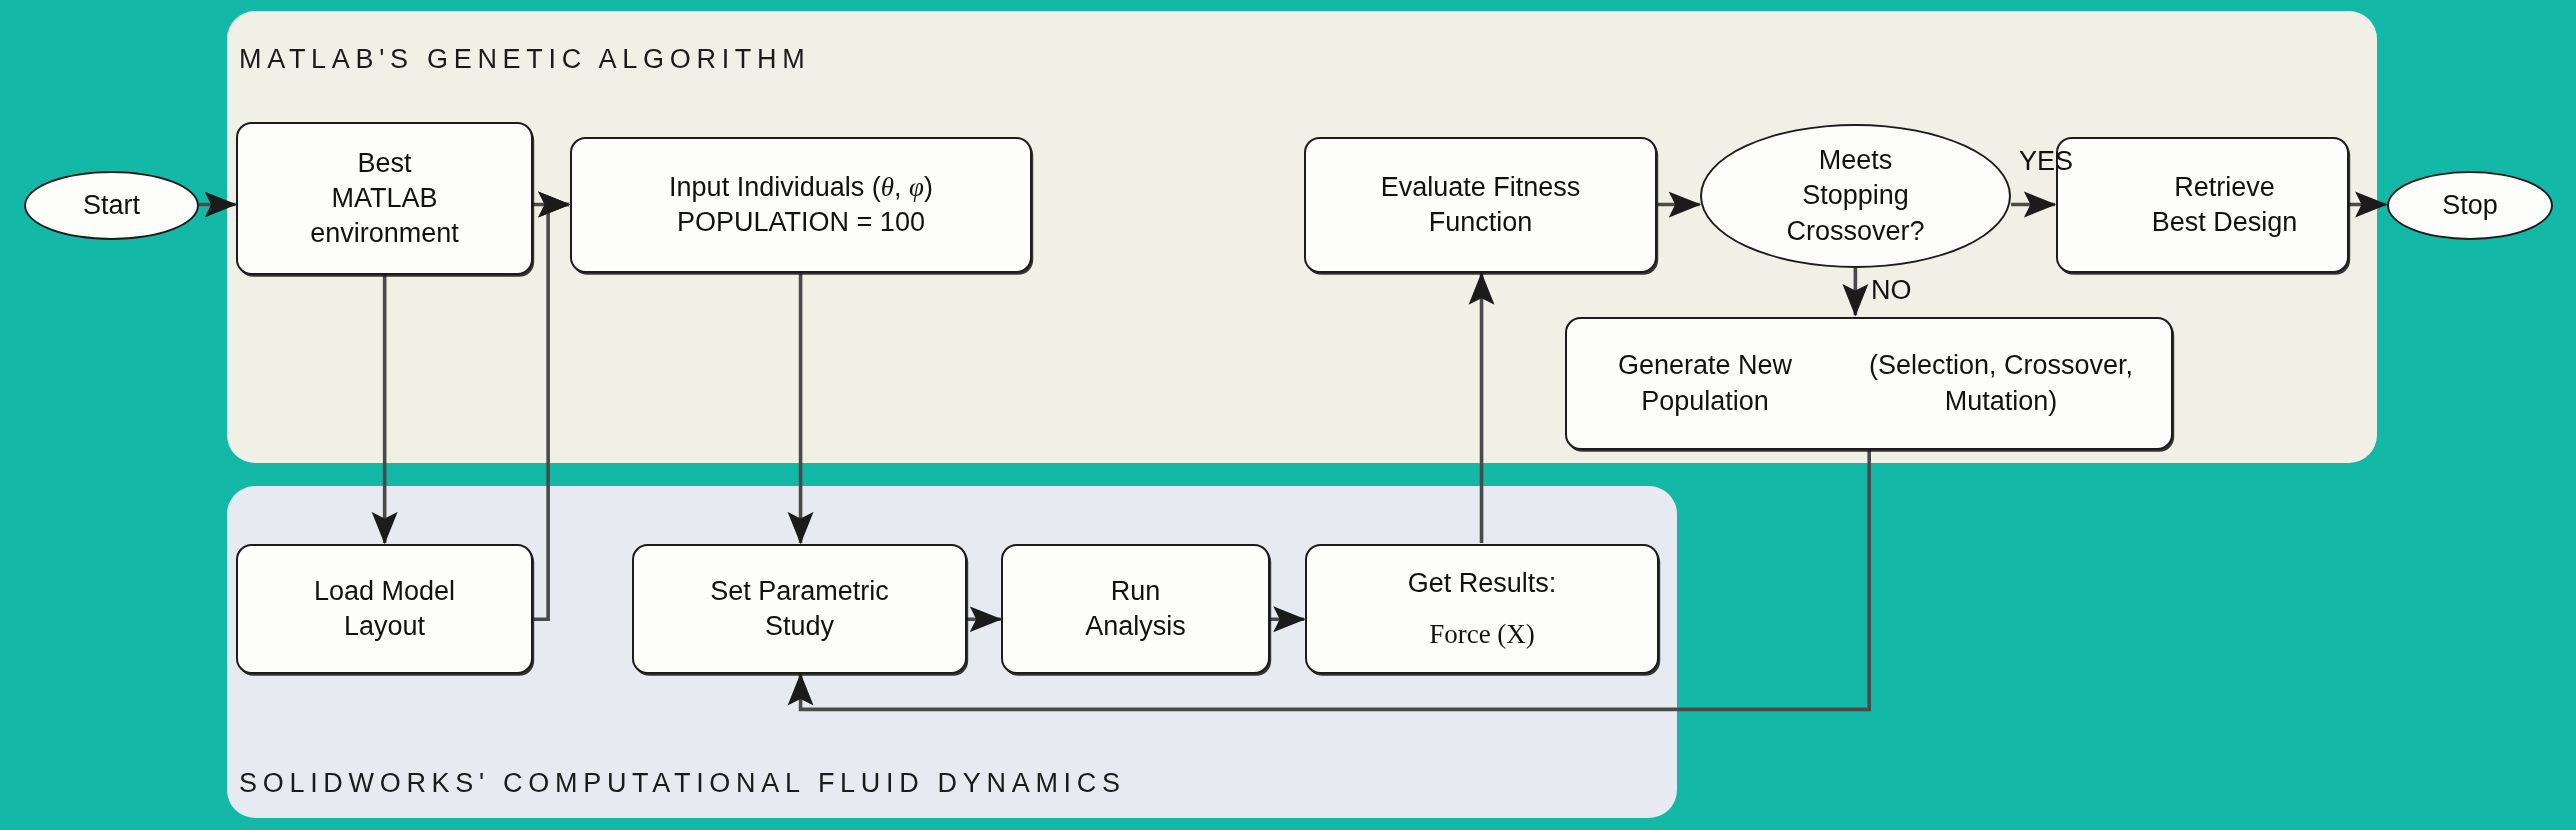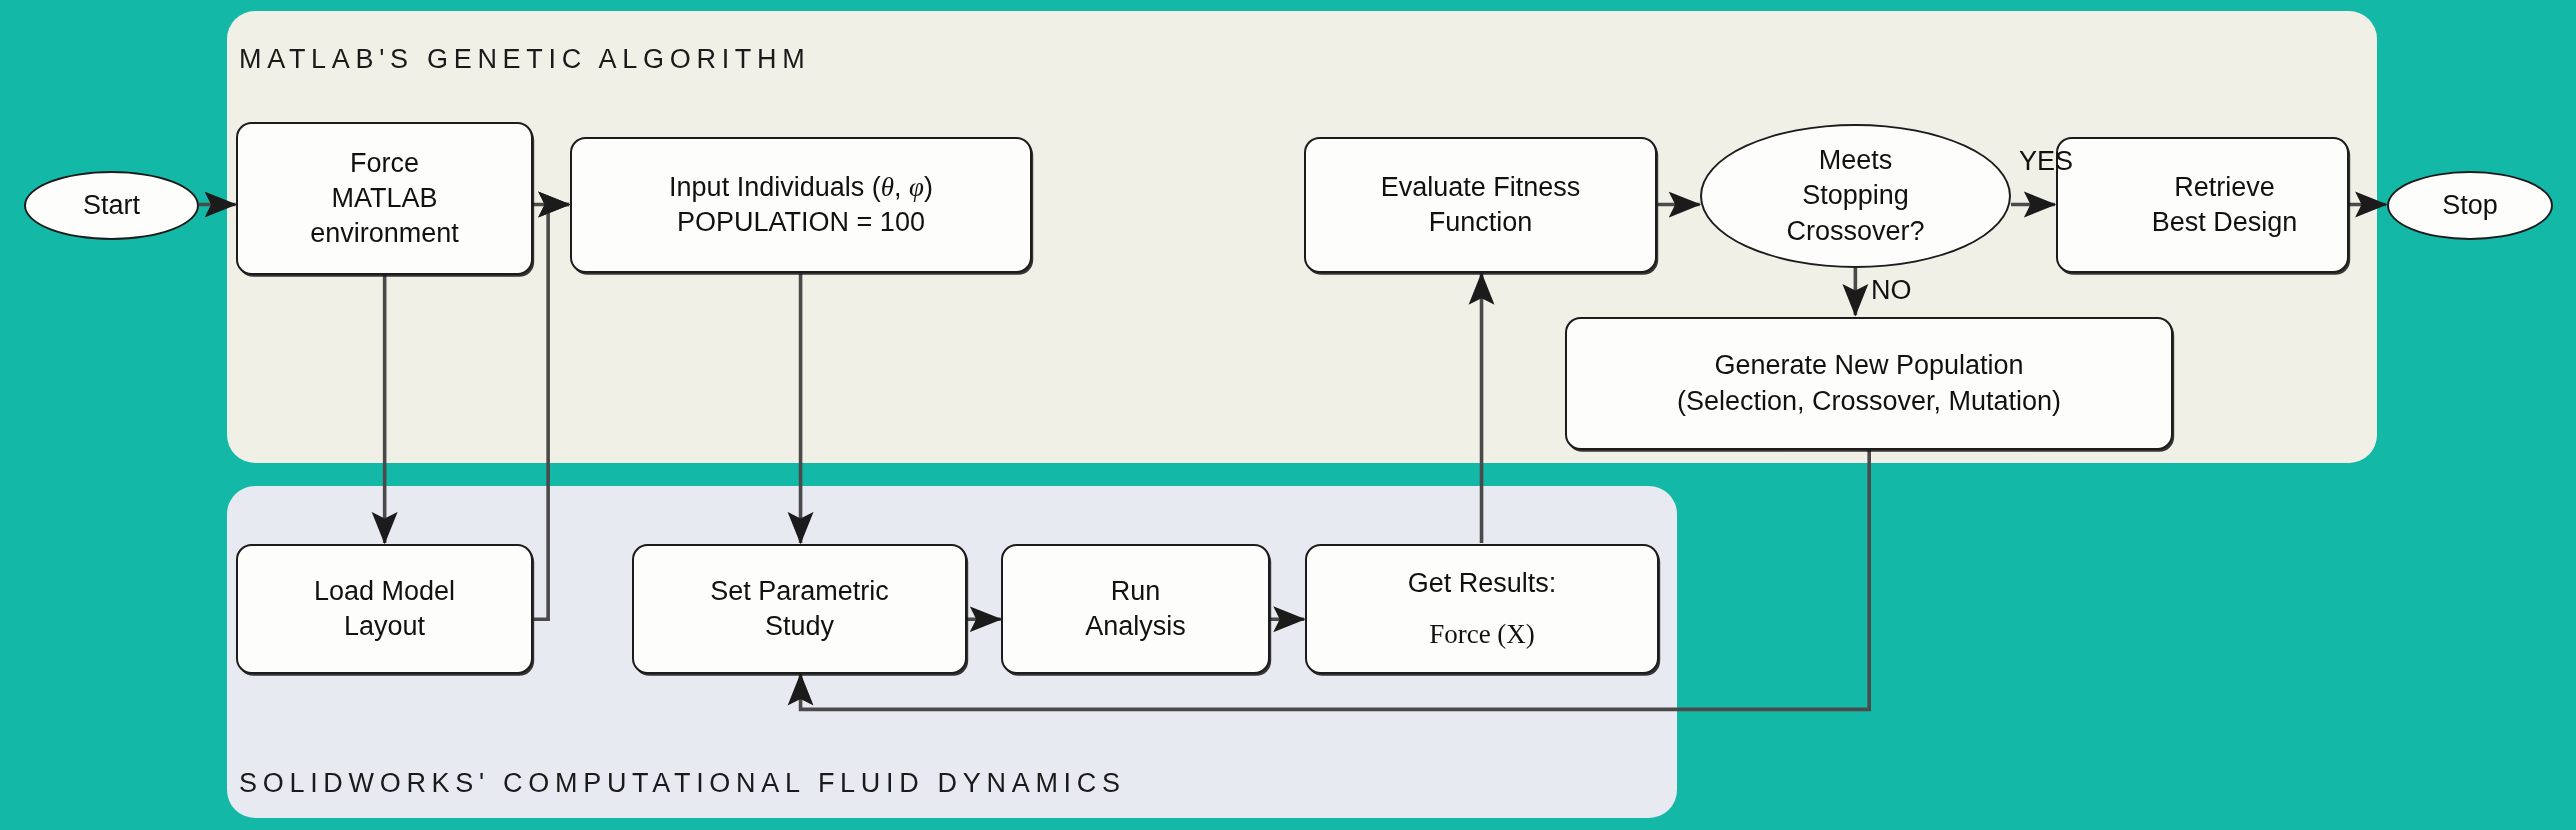--- a/index.html
+++ b/index.html
@@ -109,21 +109,21 @@
 
   <div class="panel-title" id="title-ga">MATLAB'S GENETIC ALGORITHM</div>
   <div class="panel-title" id="title-cfd">SOLIDWORKS' COMPUTATIONAL FLUID DYNAMICS</div>
 
   <div class="node oval" style="left:24px;top:171px;width:175px;height:69px;">
     <span class="txt">Start</span>
   </div>
 
   <div class="node box" style="left:236px;top:122px;width:297px;height:153px;">
     <div class="txt" style="display:flex;flex-direction:column;">
-      <span>Force</span>
+      <span>Best</span>
       <span>MATLAB</span>
       <span>environment</span>
     </div>
   </div>
 
   <div class="node box" style="left:570px;top:137px;width:462px;height:136px;">
     <div class="txt" style="display:flex;flex-direction:column;">
       <span><span>Input Individuals (</span><span class="greek">θ</span><span>, </span><span class="greek">φ</span><span>)</span></span>
       <span>POPULATION = 100</span>
     </div>
@@ -149,21 +149,21 @@
       <span>Retrieve</span>
       <span>Best Design</span>
     </div>
   </div>
 
   <div class="node oval" style="left:2387px;top:171px;width:166px;height:69px;">
     <span class="txt">Stop</span>
   </div>
 
   <div class="node box" style="left:1565px;top:317px;width:608px;height:133px;">
-    <div class="txt" style="display:flex;flex-direction:column;">
+    <div class="txt" style="display:flex;flex-direction:row;">
       <span>Generate New Population</span>
       <span>(Selection, Crossover, Mutation)</span>
     </div>
   </div>
 
   <div class="node box" style="left:236px;top:544px;width:297px;height:130px;">
     <div class="txt" style="display:flex;flex-direction:column;">
       <span>Load Model</span>
       <span>Layout</span>
     </div>

